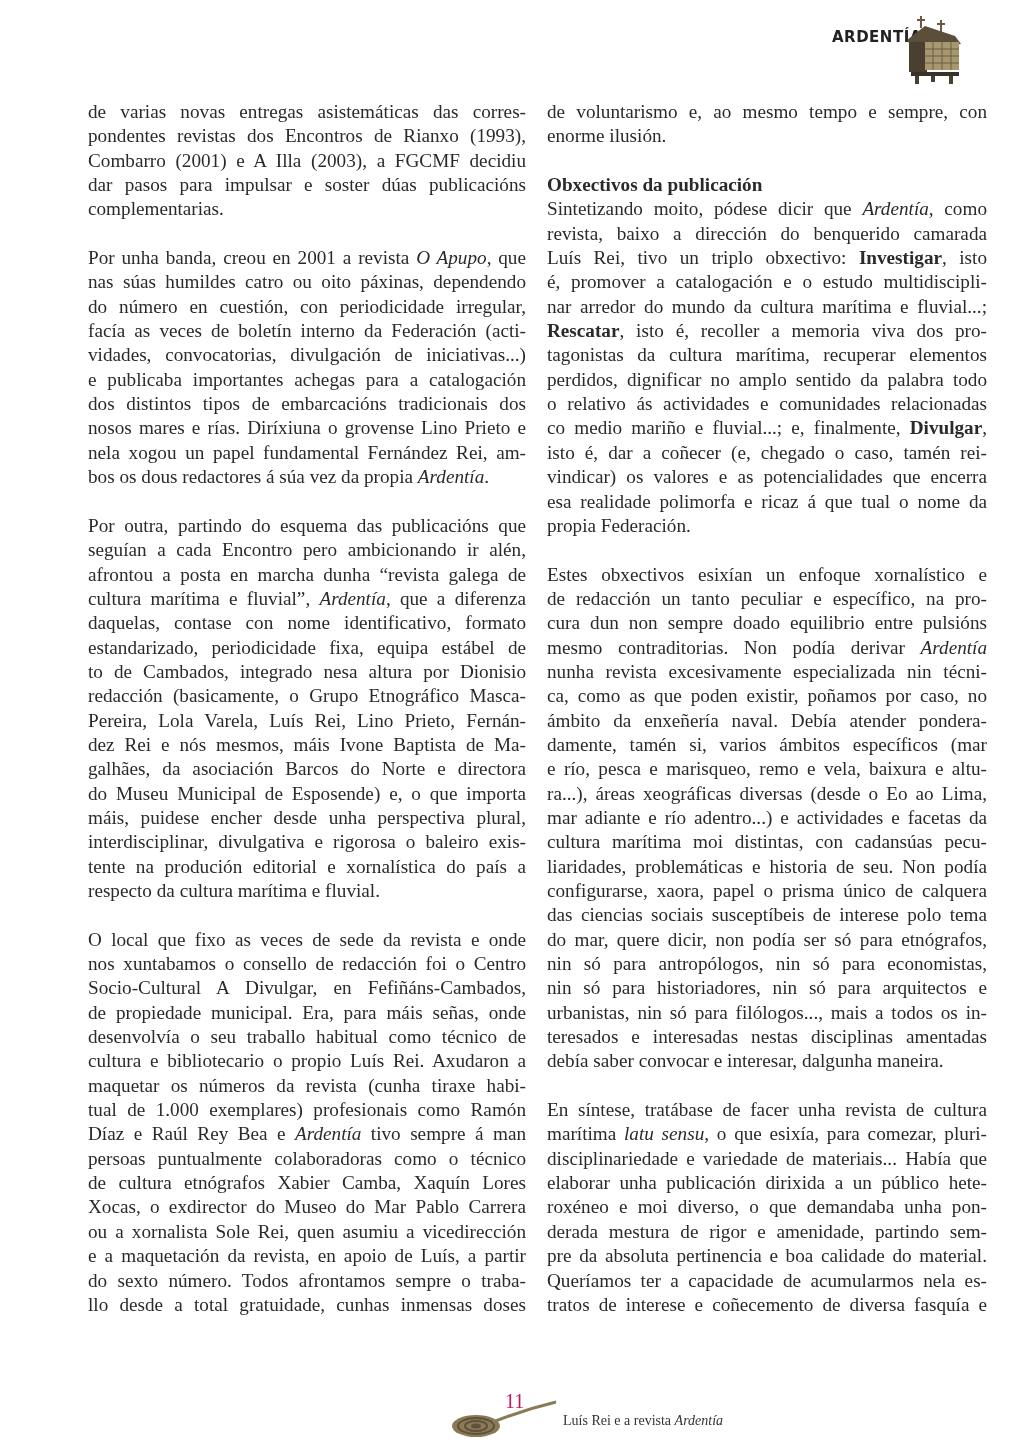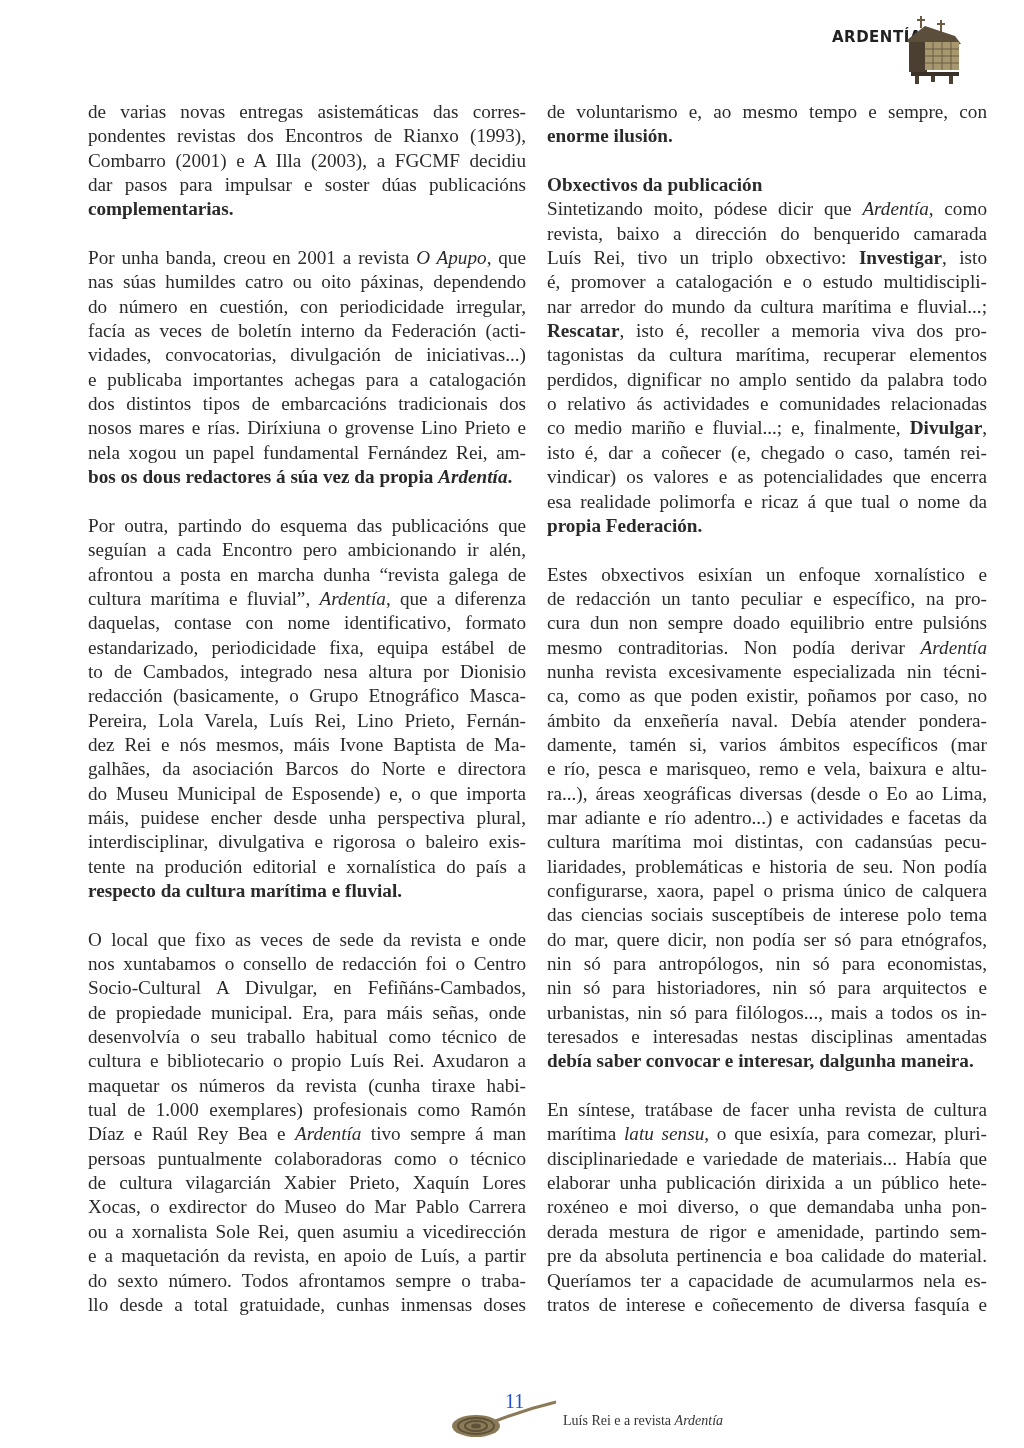--- a/index.html
+++ b/index.html
@@ -5,26 +5,26 @@
   html, body { margin: 0; padding: 0; background: #ffffff; }
   body { width: 1024px; height: 1448px; position: relative; overflow: hidden;
          font-family: "Liberation Serif", "DejaVu Serif", serif; color: #2a2a2a; }
   .header-brand { position: absolute; left: 832px; top: 28px; font-family: "DejaVu Sans", sans-serif;
                   font-weight: bold; font-size: 15px; letter-spacing: 0.5px; color: #222; }
   .horreo-icon { position: absolute; left: 897px; top: 14px; width: 70px; height: 72px; }
   .col { position: absolute; top: 100px; width: 438px; font-size: 19.2px; line-height: 24.35px; margin-left: 25px; }
   .col-left { left: 63px; }
   .col-right { left: 522px; width: 440px; }
   .line { display: block; height: 24.35px; white-space: nowrap; text-align: justify; text-align-last: justify; }
-  .line.last { text-align-last: left; font-weight: bold; }
+  .line.last { text-align-last: left; }
   .gap { display: block; height: 24.35px; }
   .heading { font-weight: bold; }
   b { font-weight: bold; }
   i { font-style: italic; }
-  .footer-num { position: absolute; left: 505px; top: 1390px; font-size: 20px; color: #1d4ed8; }
+  .footer-num { position: absolute; left: 505px; top: 1390px; font-size: 20px; color: #be185d; }
   .footer-rope { position: absolute; left: 448px; top: 1398px; width: 110px; height: 42px; }
   .footer-title { position: absolute; left: 563px; top: 1413px; font-size: 14px; color: #333; }
 </style>
 </head>
 <body>
 
 <div class="header-brand">ARDENTÍA</div>
 <svg class="horreo-icon" viewBox="0 0 70 72">
   <line x1="24" y1="2" x2="24" y2="14" stroke="#6b5a40" stroke-width="2"></line>
   <line x1="20" y1="6" x2="28" y2="6" stroke="#6b5a40" stroke-width="2"></line>
@@ -92,21 +92,21 @@
     <span class="line">O local que fixo as veces de sede da revista e onde</span>
     <span class="line">nos xuntabamos o consello de redacción foi o Centro</span>
     <span class="line">Socio-Cultural A Divulgar, en Fefiñáns-Cambados,</span>
     <span class="line">de propiedade municipal. Era, para máis señas, onde</span>
     <span class="line">desenvolvía o seu traballo habitual como técnico de</span>
     <span class="line">cultura e bibliotecario o propio Luís Rei. Axudaron a</span>
     <span class="line">maquetar os números da revista (cunha tiraxe habi-</span>
     <span class="line">tual de 1.000 exemplares) profesionais como Ramón</span>
     <span class="line"><span>Díaz e Raúl Rey Bea e </span><i>Ardentía</i><span> tivo sempre á man</span></span>
     <span class="line">persoas puntualmente colaboradoras como o técnico</span>
-    <span class="line">de cultura vilagarcián Xabier Prieto, Xaquín Lores</span>
+    <span class="line">de cultura etnógrafos Xabier Camba, Xaquín Lores</span>
     <span class="line">Xocas, o exdirector do Museo do Mar Pablo Carrera</span>
     <span class="line">ou a xornalista Sole Rei, quen asumiu a vicedirección</span>
     <span class="line">e a maquetación da revista, en apoio de Luís, a partir</span>
     <span class="line">do sexto número. Todos afrontamos sempre o traba-</span>
     <span class="line">llo desde a total gratuidade, cunhas inmensas doses</span>
   </div>
 </div>
 
 <div class="col col-right">
   <div>

